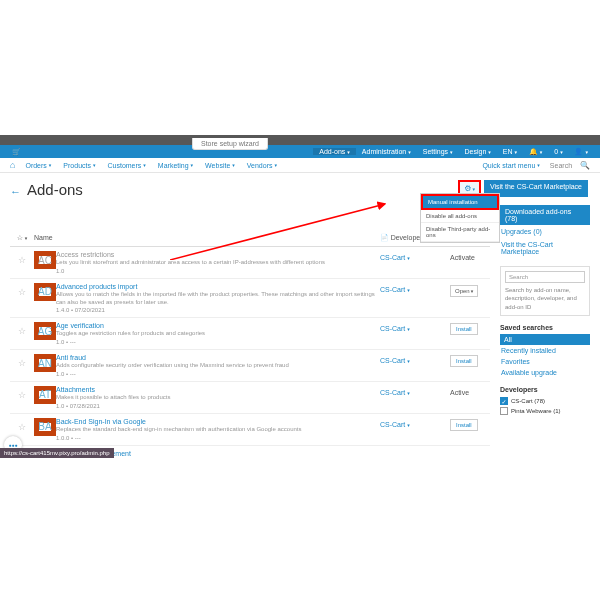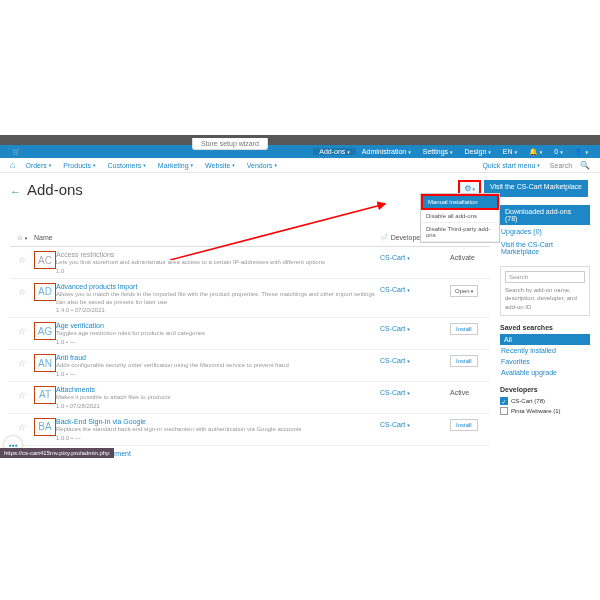--- a/index.html
+++ b/index.html
@@ -31,21 +31,21 @@
 .dropdown .dr{padding:3px 5px;font-size:6px;color:#555;border-bottom:1px solid #eee}
 .dropdown .dr.hl{background:#1e88c7;color:#fff;border:2px solid red}
 .table{margin-top:28px}
 .thead{display:flex;border-bottom:1px solid #ddd;padding:4px 0;font-size:7px;color:#555}
 .thead .st{width:24px;text-align:center}
 .thead .nm{flex:1}
 .thead .dev{width:70px}
 .thead .act{width:40px}
 .row{display:flex;border-bottom:1px solid #eee;padding:4px 0;align-items:flex-start}
 .row .st{width:24px;text-align:center;color:#bbb;font-size:9px;padding-top:4px}
-.row .badge{width:22px;height:18px;border:1px solid #c2410c;color:#6fb5d6;font-size:10px;display:flex;align-items:center;justify-content:center;}
+.row .badge{width:22px;height:18px;border:5px solid #c2410c;color:#6fb5d6;font-size:10px;display:flex;align-items:center;justify-content:center;}
 .row .badge.gray{color:#aaa}
 .row .info{flex:1;min-width:0}
 .row .name{color:#1e88c7;font-size:7px}
 .row .name.gray{color:#999}
 .row .desc{color:#999;font-size:6px;line-height:1.3;margin-top:1px}
 .row .ver{color:#999;font-size:6px;margin-top:1px}
 .row .dev{width:70px;color:#1e88c7;font-size:7px;padding-top:3px}
 .row .act{width:40px;padding-top:2px}
 .btn-open{border:1px solid #ccc;padding:2px 4px;font-size:6px;color:#555;display:inline-flex;align-items:center;gap:1px}
 .btn-install{border:1px solid #ccc;padding:2px 5px;font-size:6px;color:#1e88c7}

